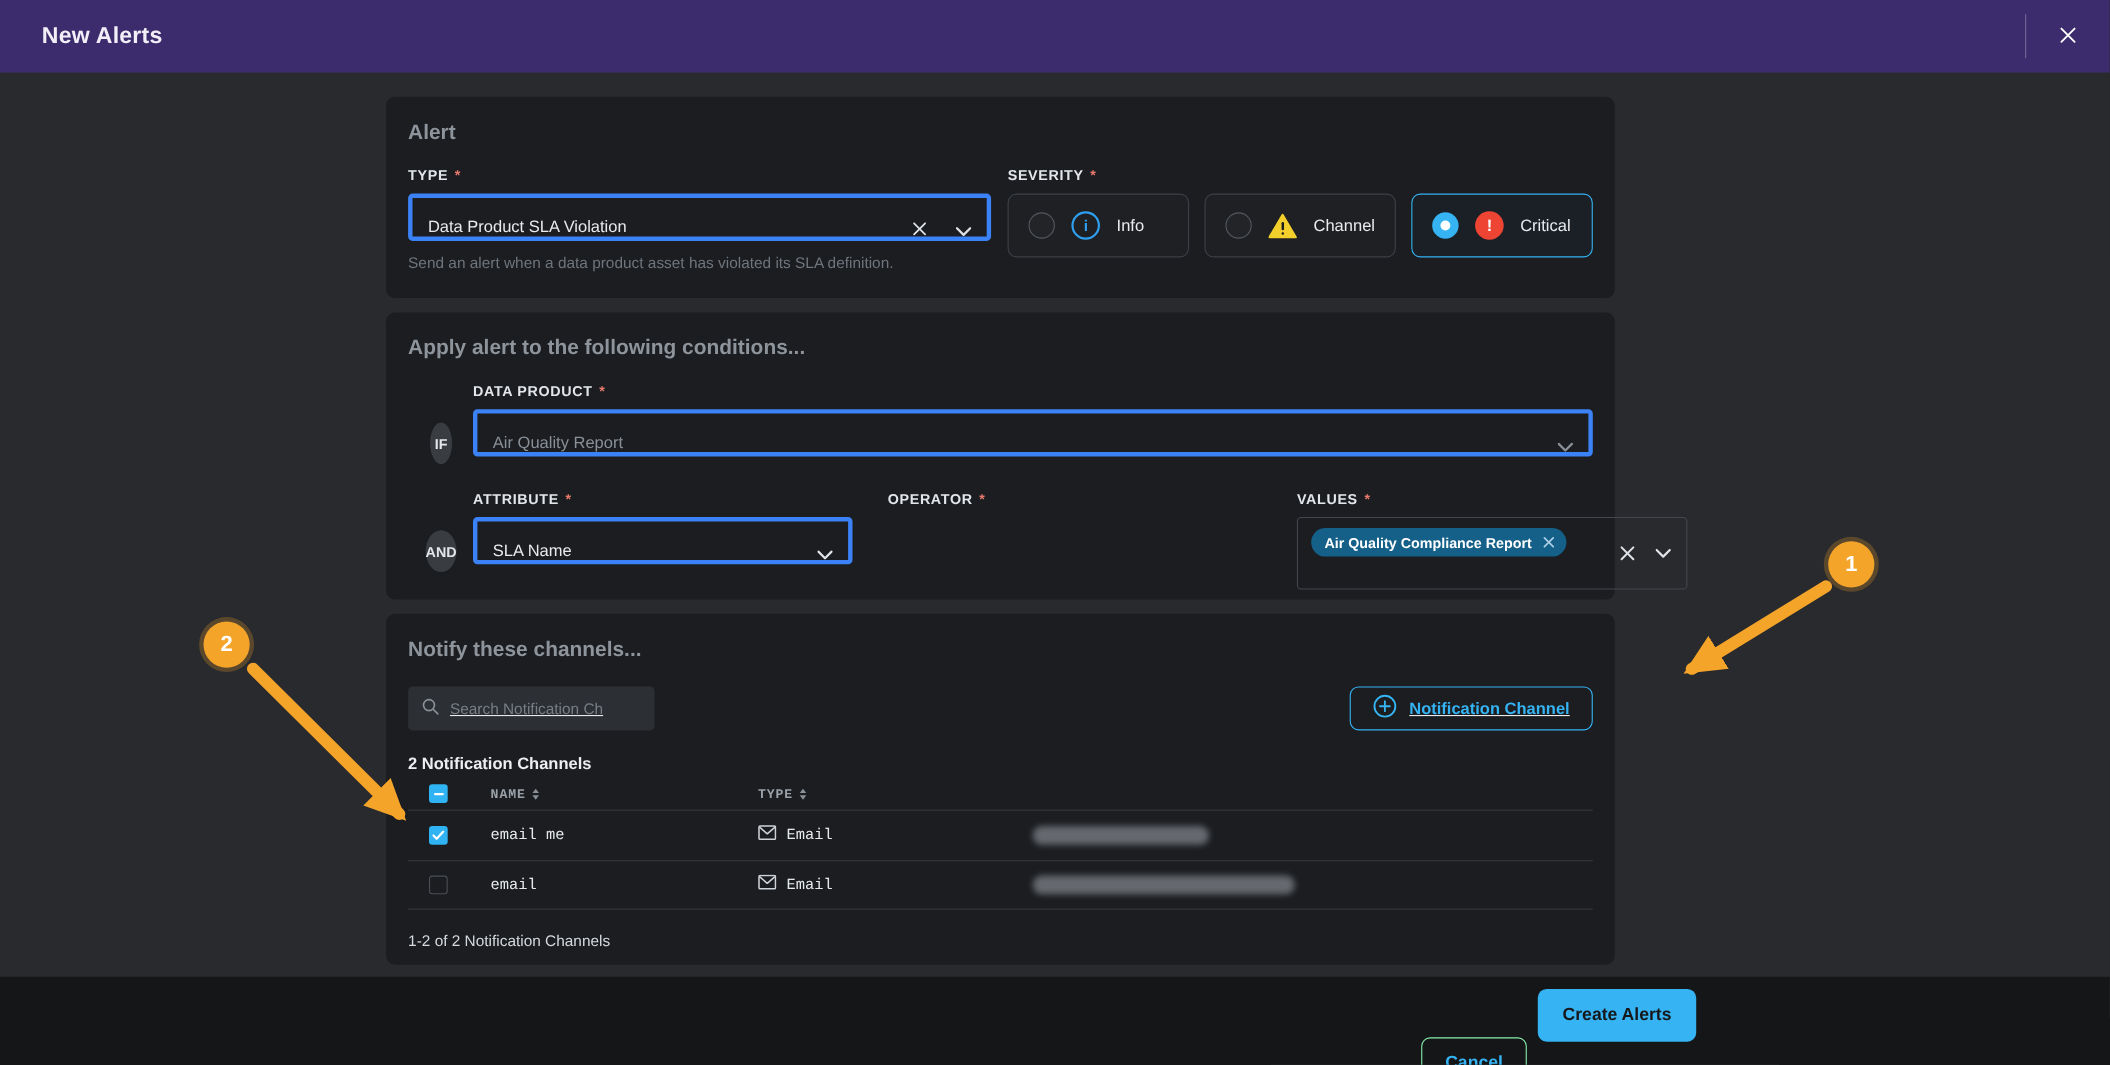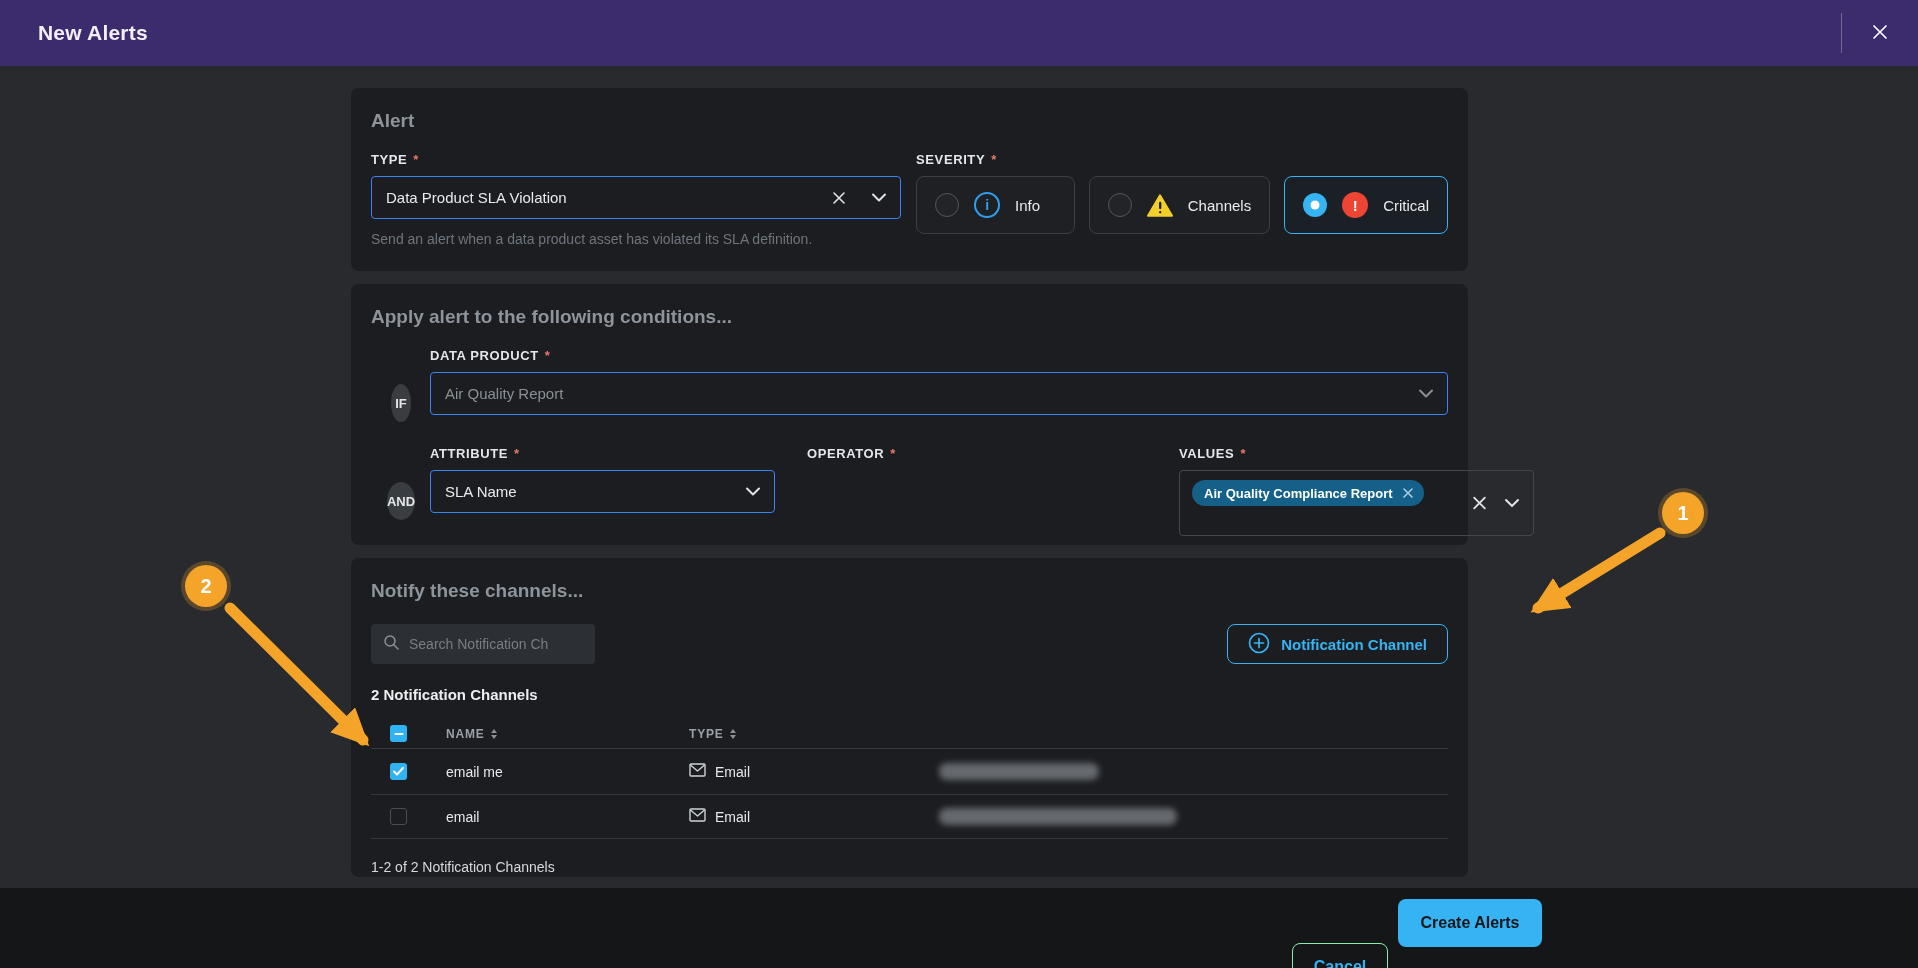--- a/index.html
+++ b/index.html
@@ -34,22 +34,22 @@
   .card-notify { top:558px; height:319px; }
   .card-heading { font-size:19px; font-weight:bold; color:#8e949b; margin-top:2px; }
 
   .field-label {
     font-size:13px; font-weight:bold; color:#e3e6ea; letter-spacing:.6px;
     display:flex; gap:6px; align-items:baseline; margin-bottom:9px;
   }
   .req { color:#e77a6c; font-weight:bold; }
 
   .select-box {
-    height:43px; border:1px solid #3b82f6; border-radius:4px;
-    display:flex; align-items:center; padding:0 14px; background:transparent;
+    height:43px; border:4px solid #3b82f6; border-radius:4px;
+    display:flex; align-items:flex-end; padding:0 14px; background:transparent;
   }
   .select-value { font-size:15px; color:#e8eaed; flex:1; }
   .select-value.placeholder { color:#8a9097; }
   .icon-btn { display:flex; align-items:center; justify-content:center; background:none; border:none; cursor:pointer; padding:0; }
   .sel-clear { margin-right:26px; }
 
   
   .alert-row { display:flex; margin-top:20px; }
   .alert-col-left { width:573px; }
   .alert-col-right { width:575px; margin-left:15px; }
@@ -91,38 +91,38 @@
     padding:9px 12px; display:flex; align-items:flex-start;
   }
   .chip {
     display:inline-flex; align-items:center; gap:9px; height:26px; padding:0 10px 0 12px;
     background:#156089; border-radius:14px; font-size:13px; font-weight:bold; color:#fff;
   }
   .values-clear { position:absolute; right:46px; top:50%; transform:translateY(-50%); }
   .values-chev  { position:absolute; right:14px; top:50%; transform:translateY(-50%); }
 
   
-  .notify-toolbar { display:flex; justify-content:space-between; align-items:center; margin-top:22px; }
+  .notify-toolbar { display:flex; justify-content:space-between; align-items:center; margin-top:22px;text-decoration:underline; }
   .search-box {
     width:224px; height:40px; background:#2c2f33; border-radius:4px;
     display:flex; align-items:center; padding:0 12px; gap:10px;
   }
   .search-box input {
     background:transparent; border:none; outline:none; color:#c6cbd1; font-size:14px; width:160px;
     font-family:"Liberation Sans", sans-serif;
   }
   .search-box input::placeholder { color:#787e86; }
   .add-channel-btn {
     height:40px; padding:0 20px; border:1px solid #35b3f3; border-radius:8px; background:transparent;
     display:flex; align-items:center; gap:11px; cursor:pointer;
     color:#35b3f3; font-size:15px; font-weight:bold; font-family:"Liberation Sans", sans-serif;
   }
   .count-text { margin-top:22px; font-size:15px; font-weight:bold; color:#eceef0; }
 
-  .nc-table { margin-top:16px; }
+  .nc-table { margin-top:4px;font-family:Liberation Mono, monospace; }
   .t-row { display:grid; grid-template-columns:75px 243px 250px 1fr; align-items:center; border-bottom:1px solid #35383d; }
   .t-head { height:30px; }
   .t-head .col-label { font-size:12px; font-weight:bold; color:#9aa1a8; letter-spacing:.8px; display:flex; align-items:center; gap:6px; }
   .t-body-row-1 { height:46px; }
   .t-body-row-2 { height:44px; }
   .cell-check { padding-left:19px; }
   .cell-name { font-size:14px; color:#e6e9ec; }
   .cell-type { font-size:14px; color:#e6e9ec; display:flex; align-items:center; gap:9px; }
   .checkbox { width:17px; height:17px; border-radius:3px; border:1.5px solid #4a4e55; background:transparent; display:flex; align-items:center; justify-content:center; cursor:pointer; }
   .checkbox.on { border:none; background:#2fb3f2; }
@@ -212,21 +212,21 @@
         </div>
         <div class="severity-card">
           <span class="radio"></span>
           <span class="sev-icon">
             <svg width="28" height="25" viewBox="0 0 28 25">
                 <path d="M14 1.5 L27 23.5 L1 23.5 Z" fill="#f2cf2a" stroke="#f2cf2a" stroke-width="2" stroke-linejoin="round"></path>
                 <rect x="13" y="8.5" width="2.4" height="8" rx="1.2" fill="#1b1d20"></rect>
                 <rect x="13" y="18.5" width="2.4" height="2.6" rx="1.2" fill="#1b1d20"></rect>
               </svg>
           </span>
-          <span class="severity-label">Channels</span>
+          <span class="severity-label">Channel</span>
         </div>
         <div class="severity-card selected">
           <span class="radio checked"></span>
           <span class="sev-icon critical-badge">!</span>
           <span class="severity-label">Critical</span>
         </div>
       </div>
     </div>
   </div>
 </div>

